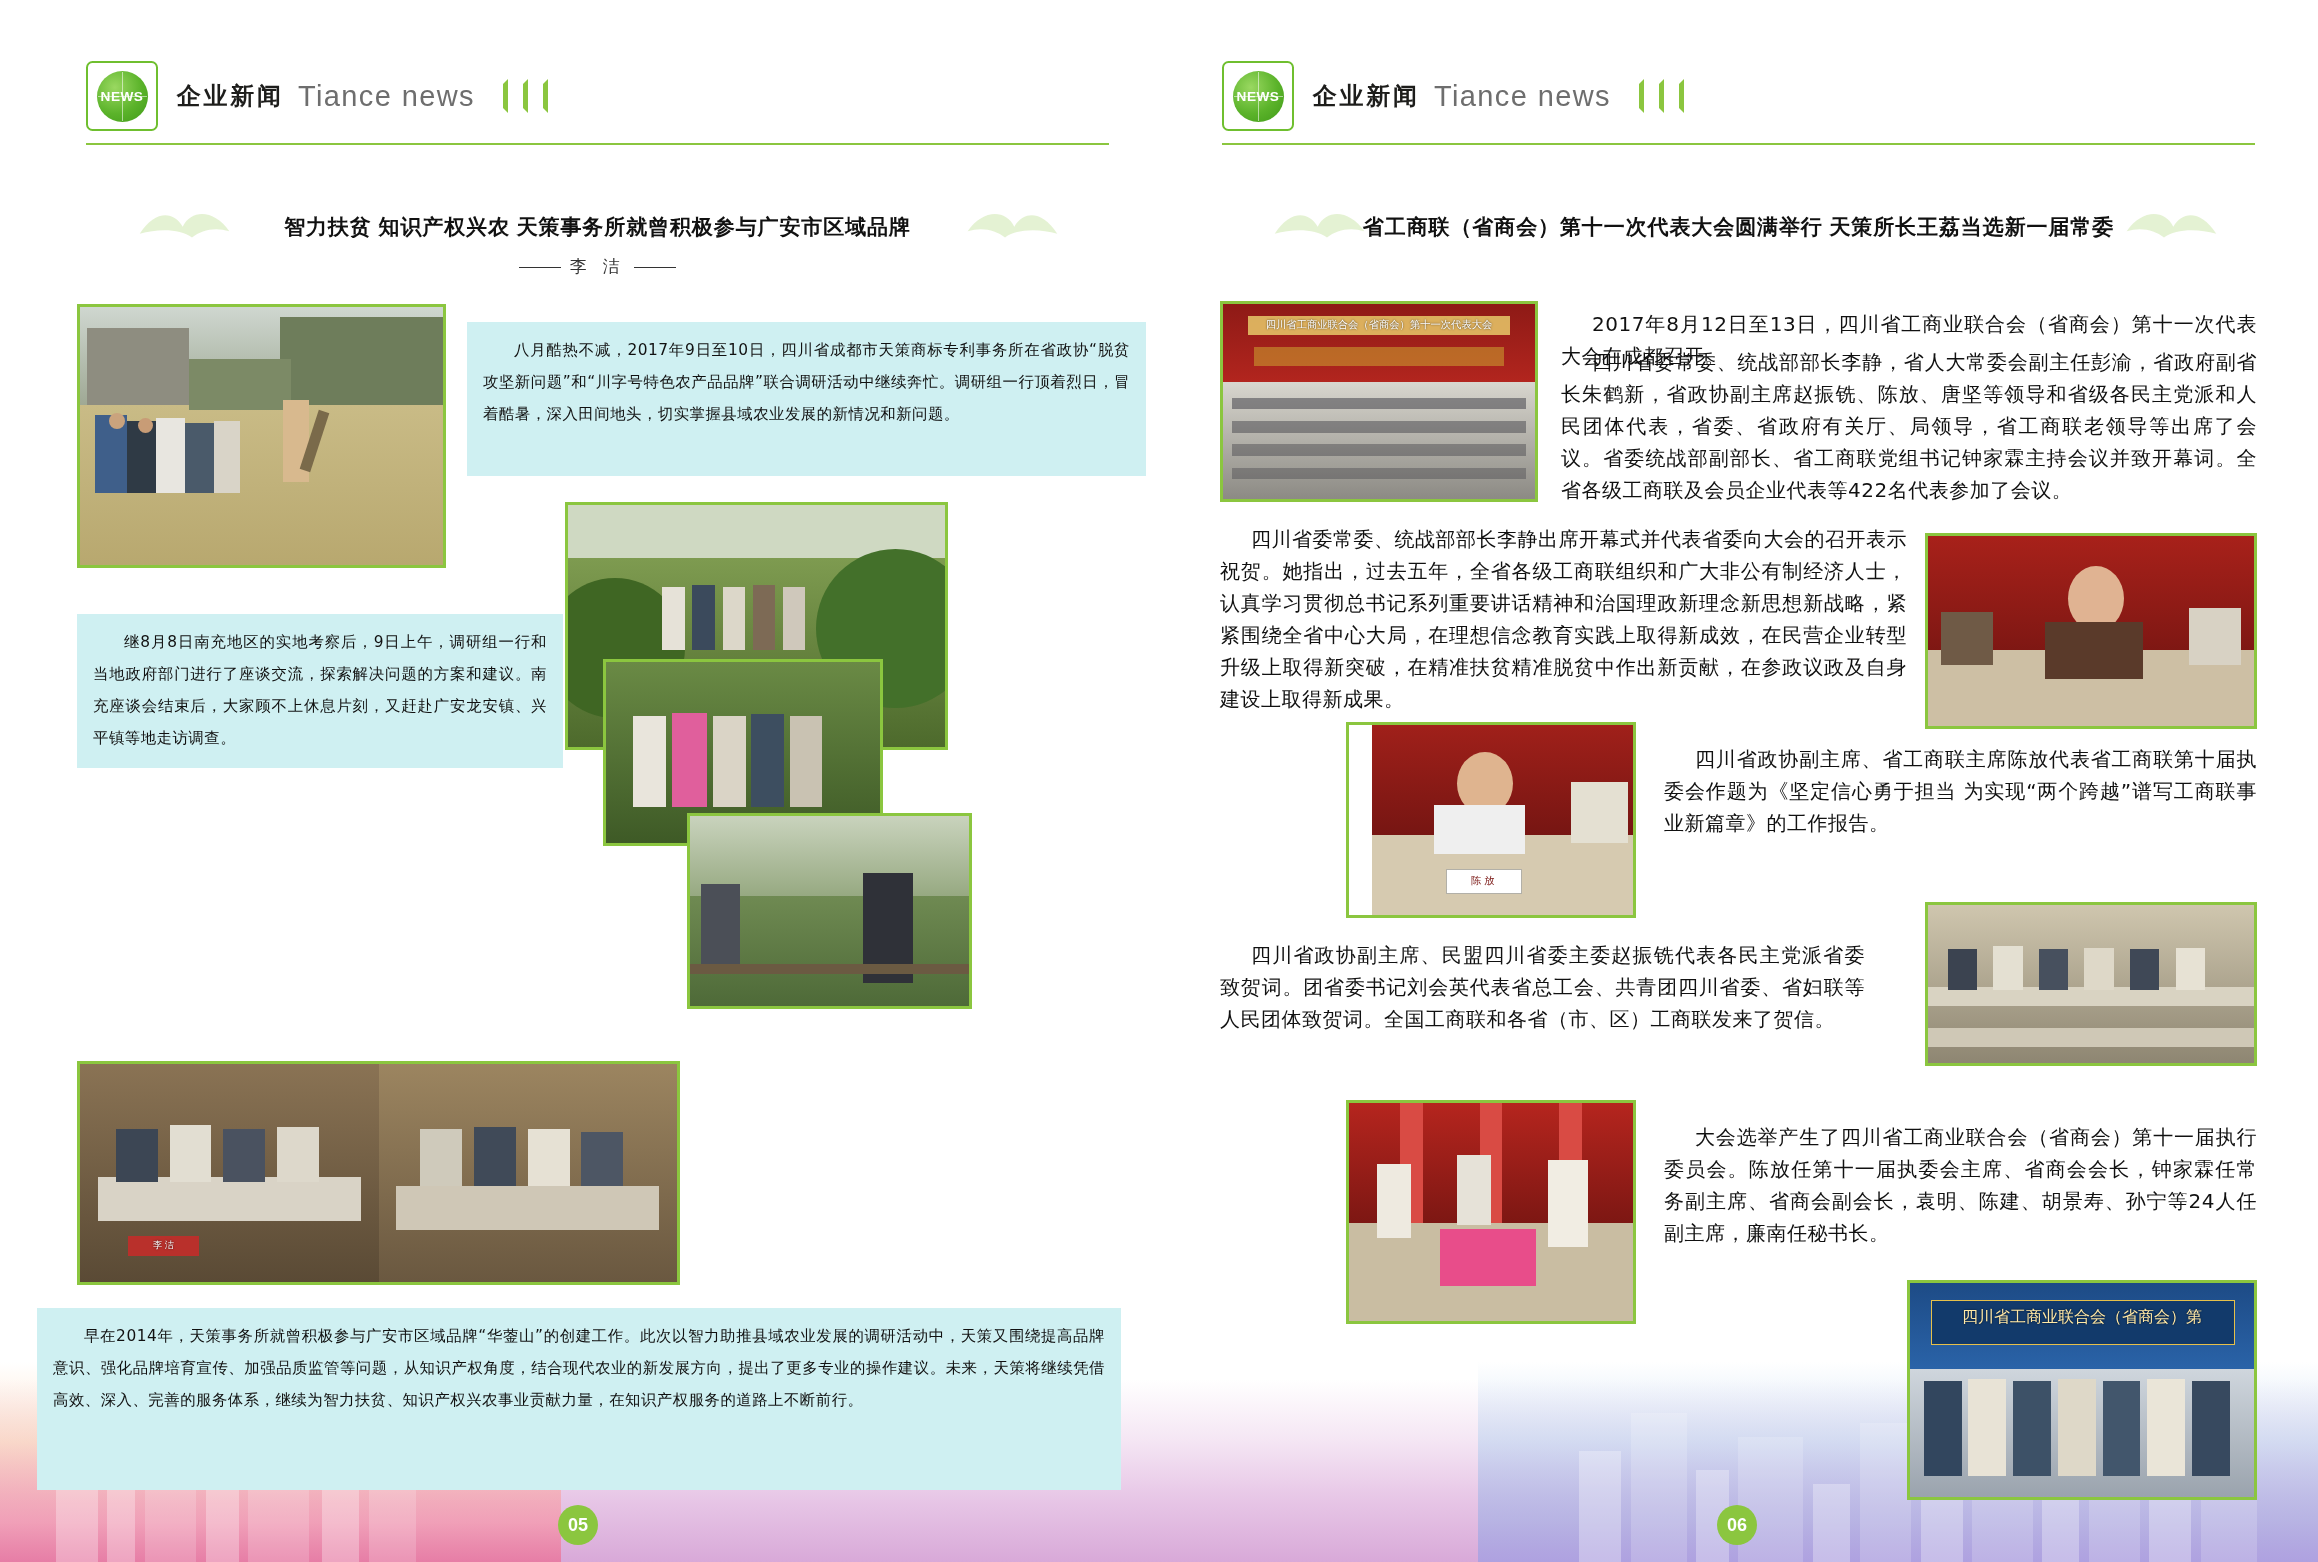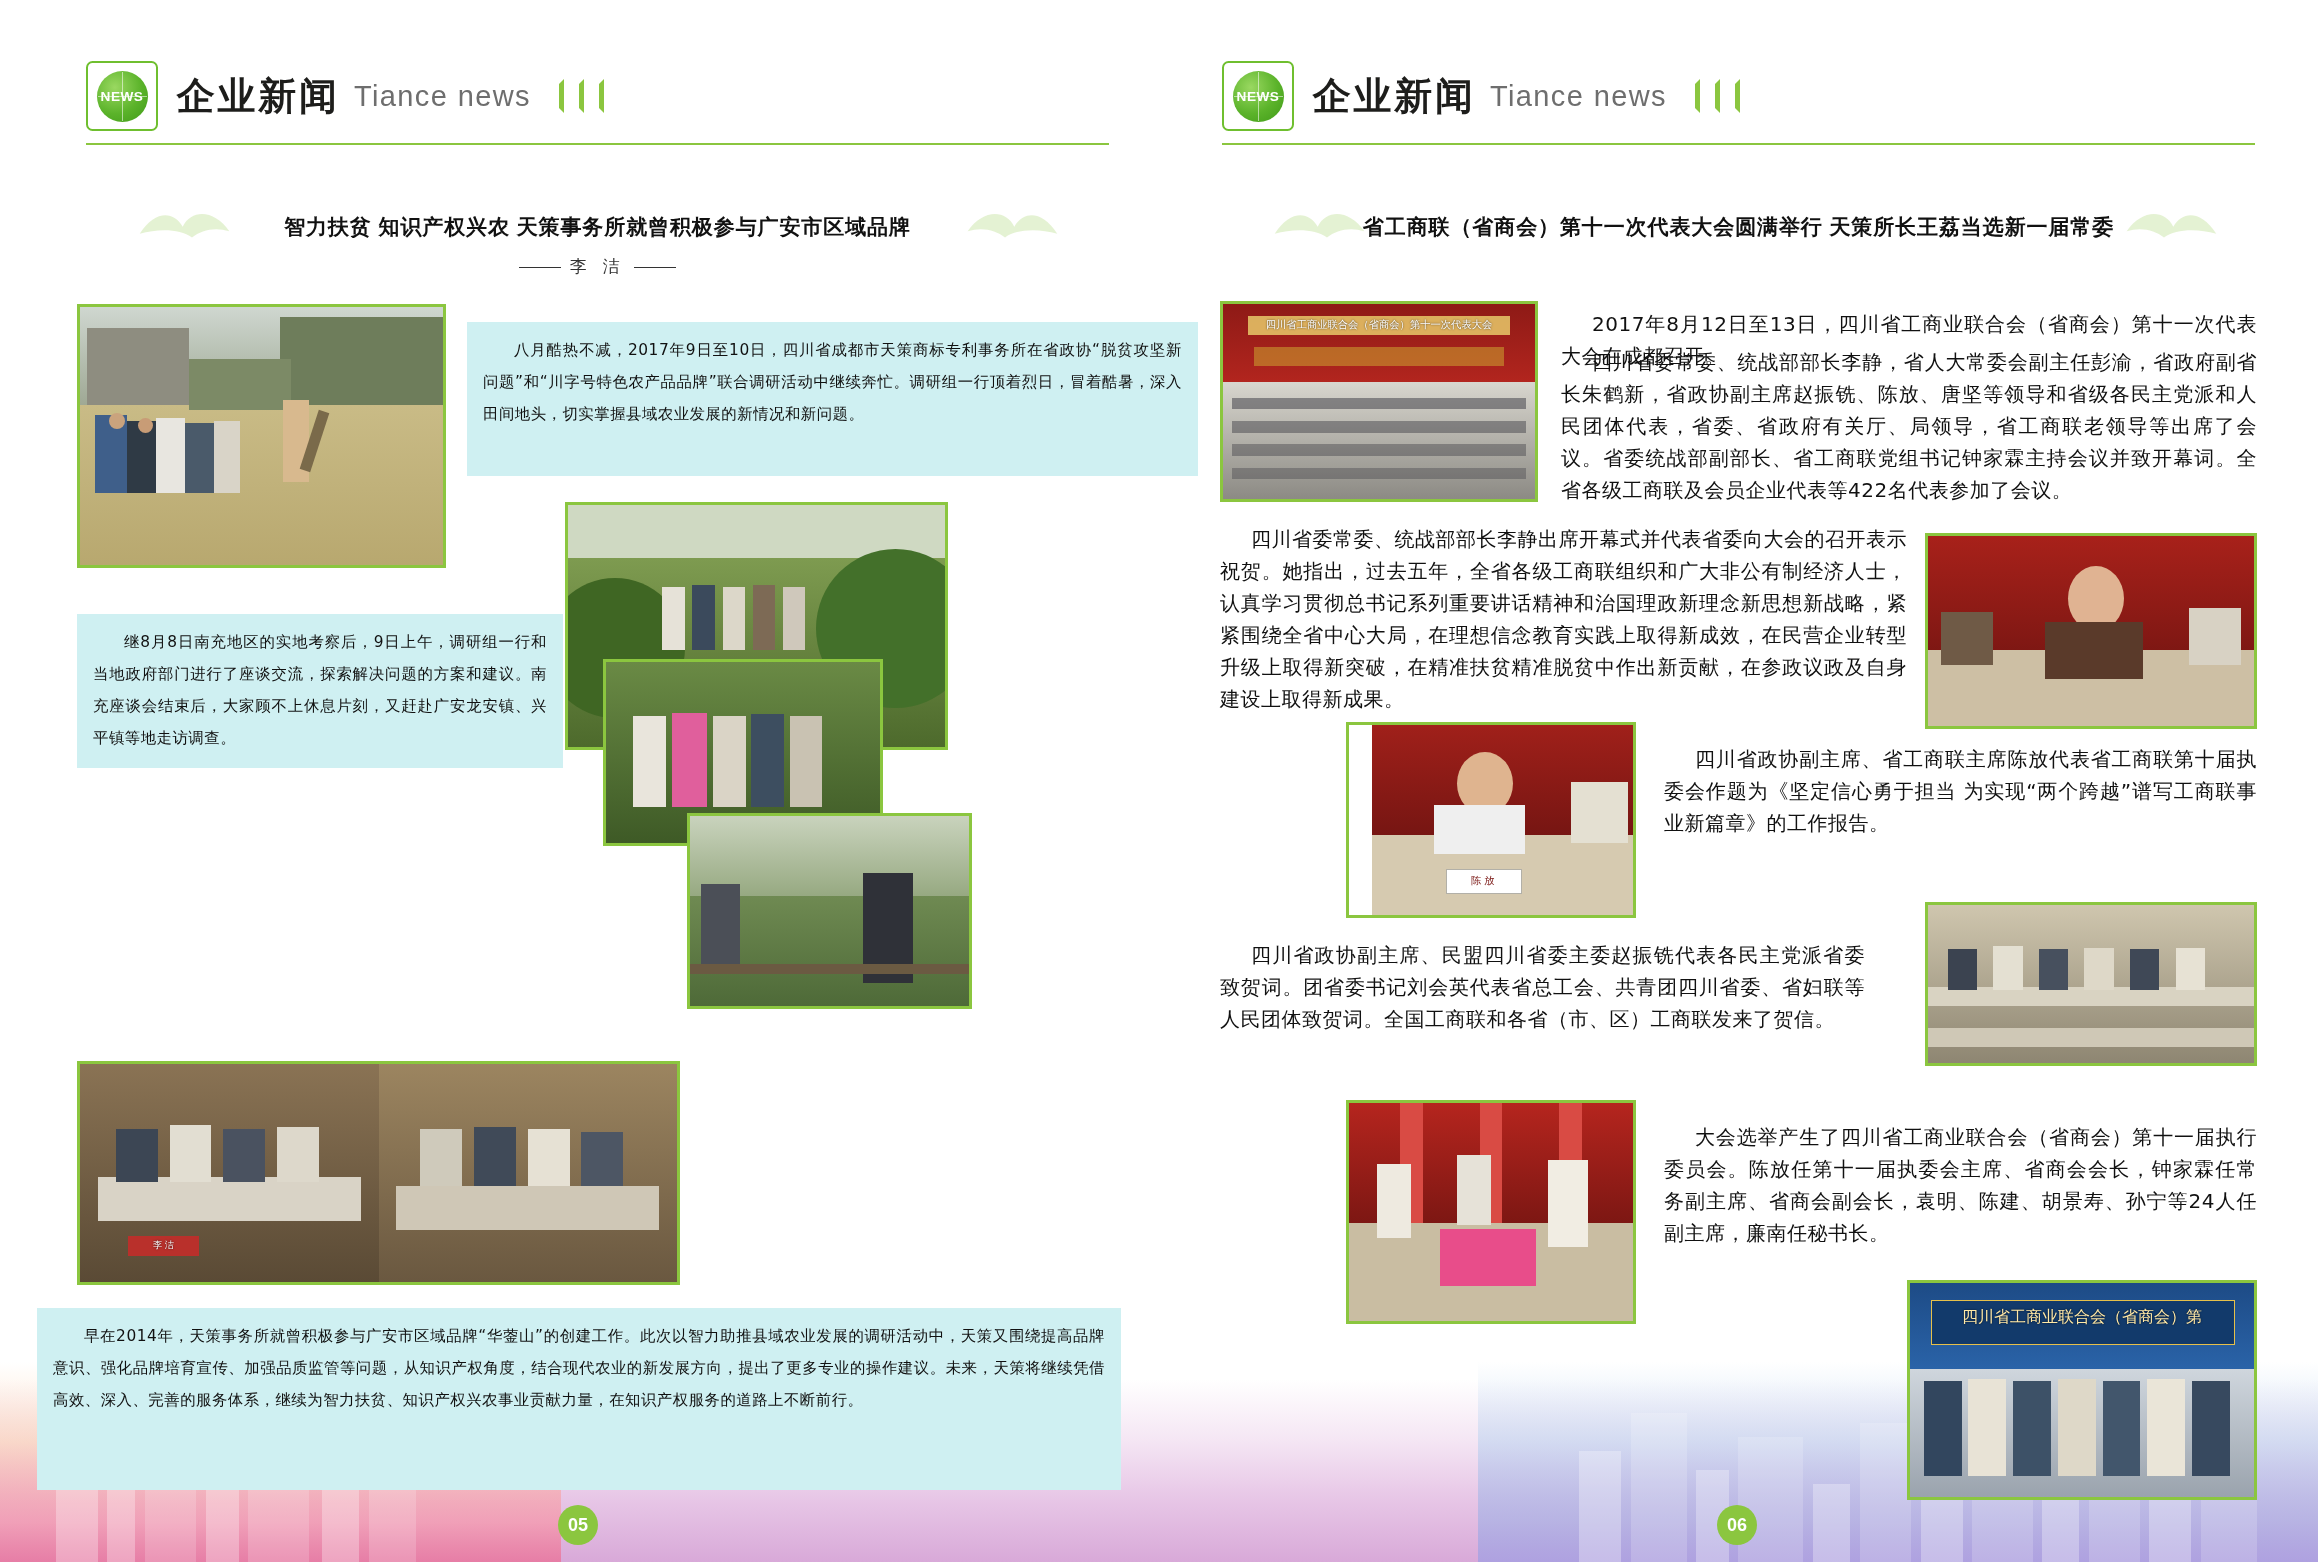--- a/index.html
+++ b/index.html
@@ -49,21 +49,21 @@
     background:rgba(255,255,255,0.55);
   }
   .globe:after{
     content:"";position:absolute;top:50%;left:1.4px;width:49px;height:0.9px;margin-top:-0.5px;
     background:rgba(255,255,255,0.55);
   }
   .globe span{
     position:relative;z-index:3;color:#fff;font-size:13.6px;font-weight:bold;letter-spacing:0.5px;
     font-family:"Liberation Sans",sans-serif;
   }
-  .hdr-cn{font-size:38px;font-weight:bold;color:#1d1d1b;margin-left:18.7px;letter-spacing:2.8px;}
+  .hdr-cn{font-size:24px;font-weight:bold;color:#1d1d1b;margin-left:18.7px;letter-spacing:2.8px;}
   .hdr-en{font-size:29px;color:#6e6e6e;margin-left:14px;letter-spacing:1.4px;font-weight:normal;}
   .chev{margin-left:16px;display:flex;align-items:center;}
   .chev i{
     display:inline-block;width:12px;height:24px;margin-right:2.8px;
     border-right:5.1px solid #8bc63f;border-top:5.1px solid transparent;border-bottom:5.1px solid transparent;
     transform:skewX(0deg);
   }
   .hdr-rule{position:absolute;height:2.3px;background:#8bc63f;}
 
   
@@ -181,21 +181,21 @@
       <div class="rect" style="left:21%;top:43%;width:8%;height:29%;background:#e8e6e0;"></div>
       <div class="rect" style="left:29%;top:45%;width:8%;height:27%;background:#4a5a6a;"></div>
       <div class="rect" style="left:37%;top:44%;width:7%;height:28%;background:#d9d4c8;"></div>
       <div class="rect" style="left:56%;top:36%;width:7%;height:32%;background:#d8b98e;"></div>
       <div class="rect" style="left:63%;top:40%;width:3%;height:24%;background:#7a6a4a;transform:rotate(18deg);"></div>
       <div class="blob" style="left:8%;top:41%;width:16px;height:16px;background:#caa37d;"></div>
       <div class="blob" style="left:16%;top:43%;width:15px;height:15px;background:#c89c76;"></div>
     </div>
   </div>
 
-  <div class="tbox" style="left:467px;top:322px;width:731px;height:154px;">
+  <div class="tbox" style="left:467px;top:322px;width:679px;height:154px;">
     <span class="indent" style="display:block">八月酷热不减，2017年9日至10日，四川省成都市天策商标专利事务所在省政协“脱贫攻坚新问题”和“川字号特色农产品品牌”联合调研活动中继续奔忙。调研组一行顶着烈日，冒着酷暑，深入田间地头，切实掌握县域农业发展的新情况和新问题。</span>
   </div>
 
   <div class="photo" style="left:565px;top:502px;width:383px;height:248px;">
     <div class="inner" style="background:#6f8f4a;">
       <div class="rect" style="left:0;top:0;width:100%;height:30%;background:#cfd9c2;"></div>
       <div class="rect" style="left:0;top:22%;width:100%;height:78%;background:linear-gradient(180deg,#7e9b50,#4d6a2c);"></div>
       <div class="blob" style="left:-6%;top:30%;width:140px;height:140px;background:#3f6623;"></div>
       <div class="blob" style="right:-8%;top:18%;width:159px;height:159px;background:#43702a;"></div>
       <div class="rect" style="left:25%;top:34%;width:6%;height:26%;background:#e6e2d8;"></div>

